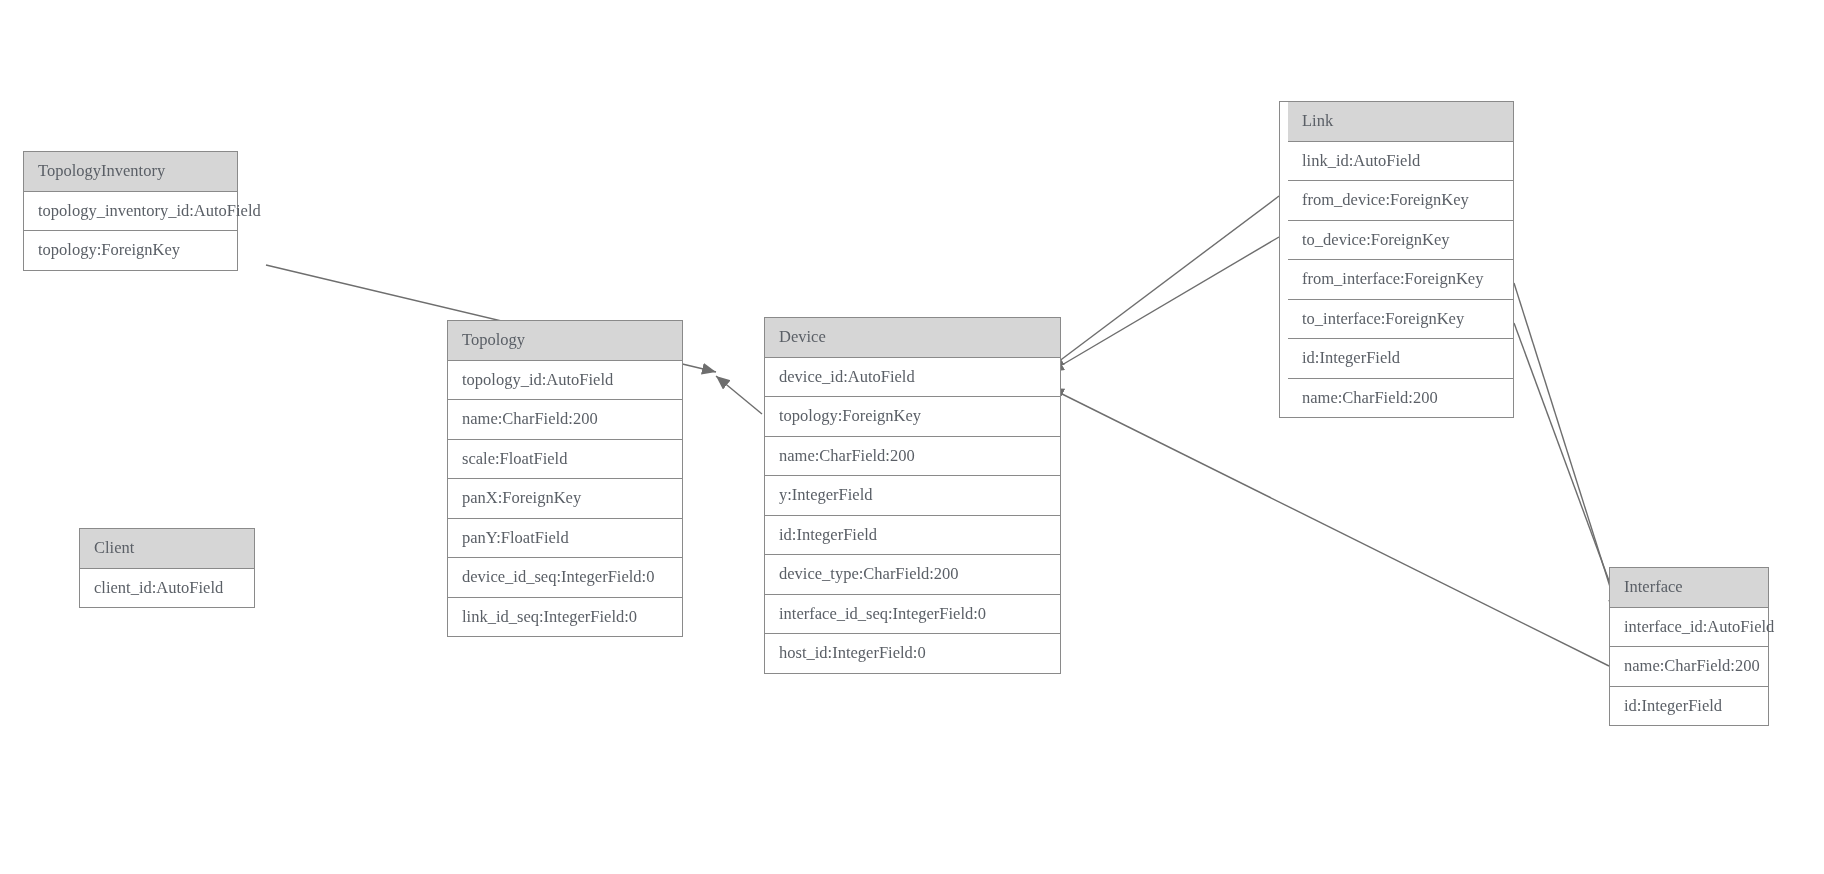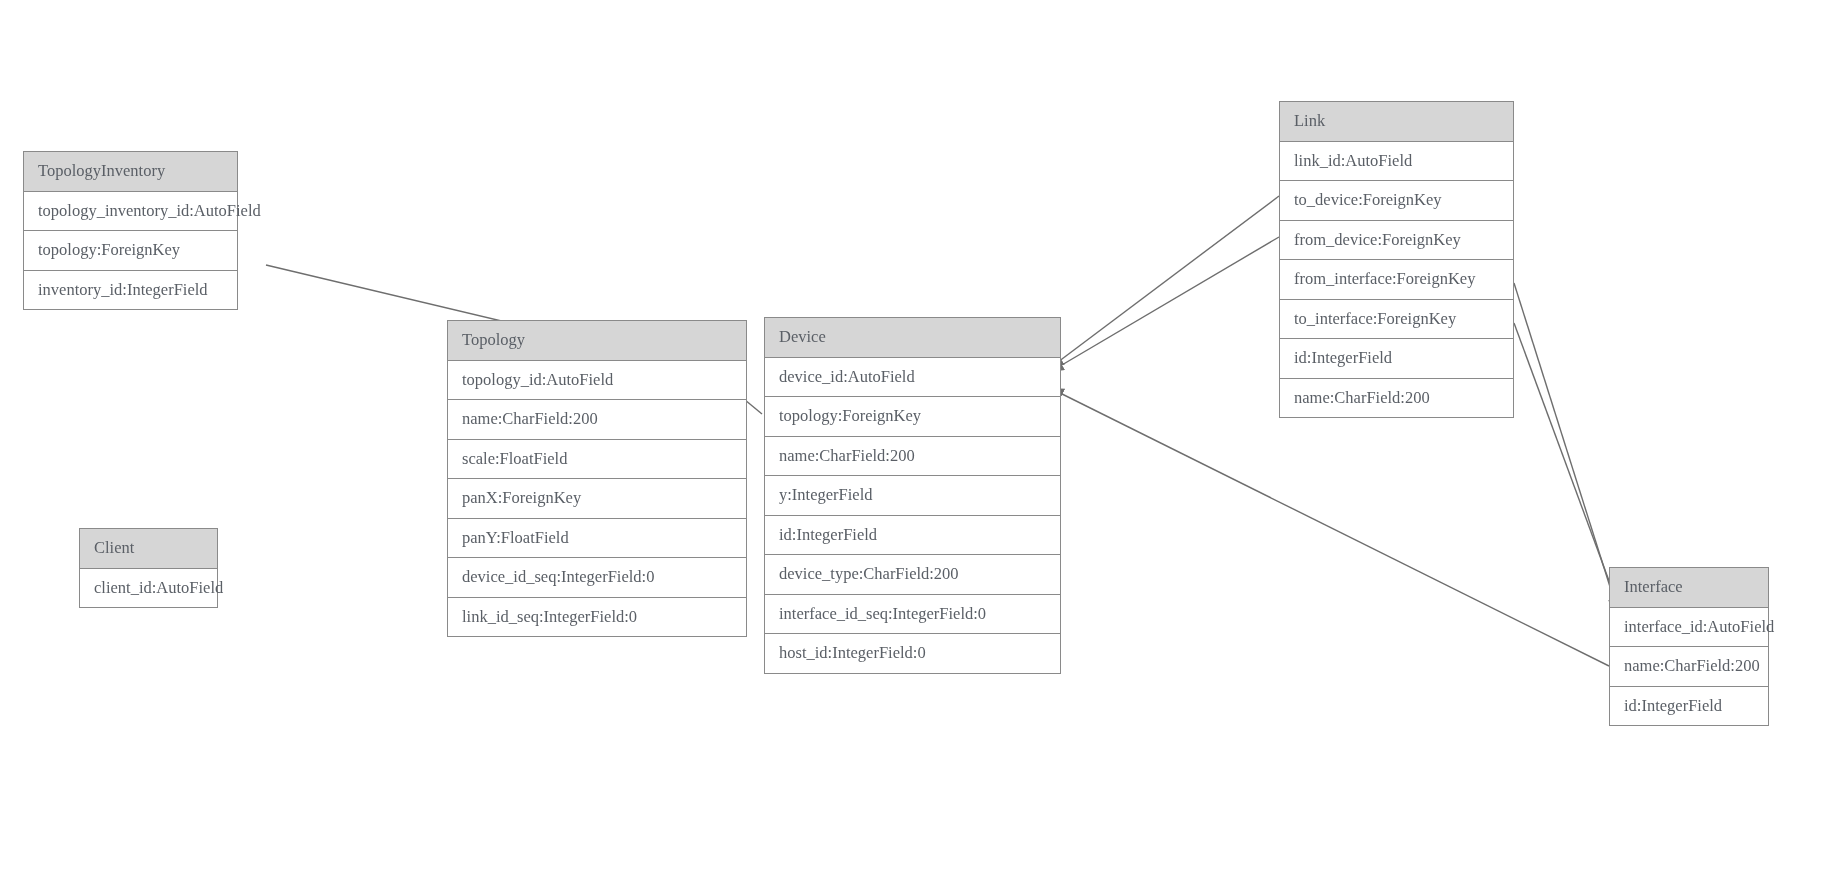--- a/index.html
+++ b/index.html
@@ -97,60 +97,59 @@
       <line x1="1609" y1="666" x2="1050" y2="388" stroke="#6e6e6e" stroke-width="1.4" marker-end="url(#arrowFilled)"></line>
     </g>
   </svg>
 
   <div id="entity-host">
       <div class="entity" style="left: 23px; top: 151px; width: 215px;">
         <div class="entity-title">TopologyInventory</div>
         <div class="entity-rows">
           <div class="entity-row">topology_inventory_id:AutoField</div>
           <div class="entity-row">topology:ForeignKey</div>
-          <div class="entity-row">inventory_id:IntegerField</div>
         </div>
       </div>
-      <div class="entity" style="left: 447px; top: 320px; width: 300px;">
+      <div class="entity" style="left: 447px; top: 320px; width: 236px;">
         <div class="entity-title">Topology</div>
         <div class="entity-rows">
           <div class="entity-row">topology_id:AutoField</div>
           <div class="entity-row">name:CharField:200</div>
           <div class="entity-row">scale:FloatField</div>
           <div class="entity-row">panX:ForeignKey</div>
           <div class="entity-row">panY:FloatField</div>
           <div class="entity-row">device_id_seq:IntegerField:0</div>
           <div class="entity-row">link_id_seq:IntegerField:0</div>
         </div>
       </div>
-      <div class="entity" style="left: 79px; top: 528px; width: 139px;">
+      <div class="entity" style="left: 79px; top: 528px; width: 176px;">
         <div class="entity-title">Client</div>
         <div class="entity-rows">
           <div class="entity-row">client_id:AutoField</div>
         </div>
       </div>
       <div class="entity" style="left: 764px; top: 317px; width: 297px;">
         <div class="entity-title">Device</div>
         <div class="entity-rows">
           <div class="entity-row">device_id:AutoField</div>
           <div class="entity-row">topology:ForeignKey</div>
           <div class="entity-row">name:CharField:200</div>
           <div class="entity-row">y:IntegerField</div>
           <div class="entity-row">id:IntegerField</div>
           <div class="entity-row">device_type:CharField:200</div>
           <div class="entity-row">interface_id_seq:IntegerField:0</div>
           <div class="entity-row">host_id:IntegerField:0</div>
         </div>
       </div>
-      <div class="entity" style="left: 1279px; top: 101px; width: 235px;">
+      <div class="entity" style="left: 1279px; top: 101px; width: 235px; padding-left: 8px;">
         <div class="entity-title">Link</div>
         <div class="entity-rows">
           <div class="entity-row">link_id:AutoField</div>
+          <div class="entity-row">from_device:ForeignKey</div>
           <div class="entity-row">to_device:ForeignKey</div>
-          <div class="entity-row">from_device:ForeignKey</div>
           <div class="entity-row">from_interface:ForeignKey</div>
           <div class="entity-row">to_interface:ForeignKey</div>
           <div class="entity-row">id:IntegerField</div>
           <div class="entity-row">name:CharField:200</div>
         </div>
       </div>
       <div class="entity" style="left: 1609px; top: 567px; width: 160px;">
         <div class="entity-title">Interface</div>
         <div class="entity-rows">
           <div class="entity-row">interface_id:AutoField</div>

